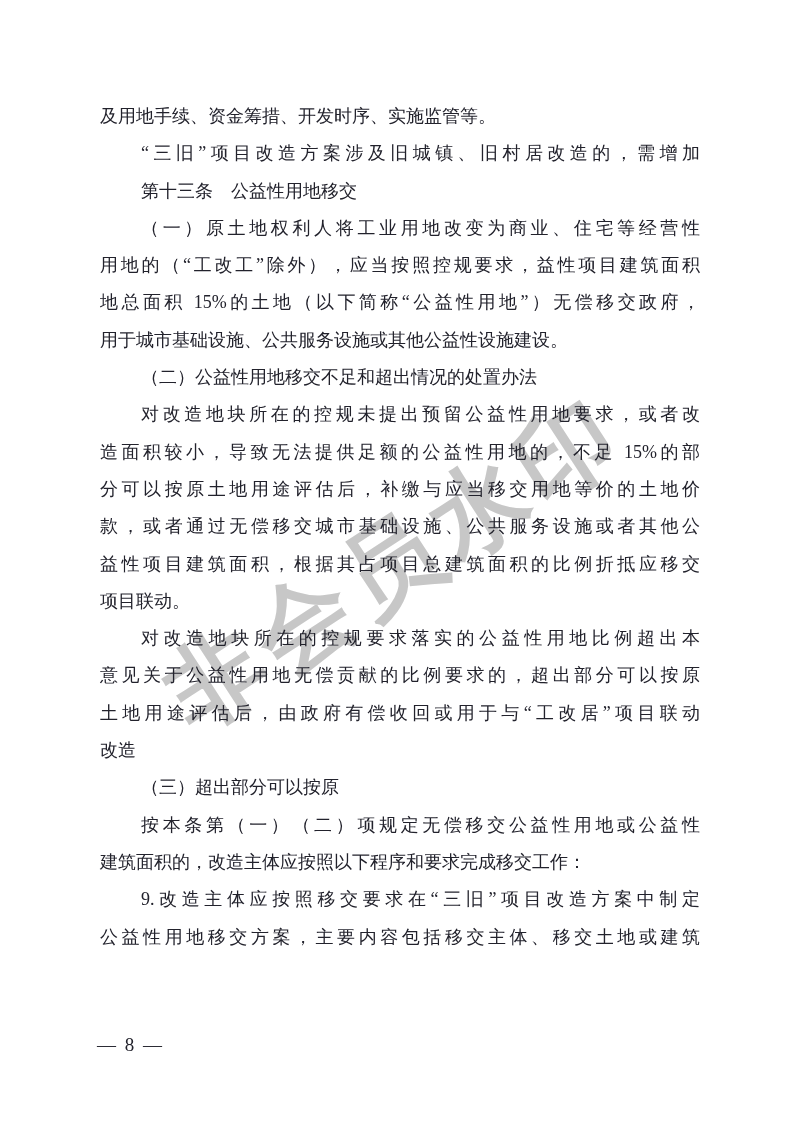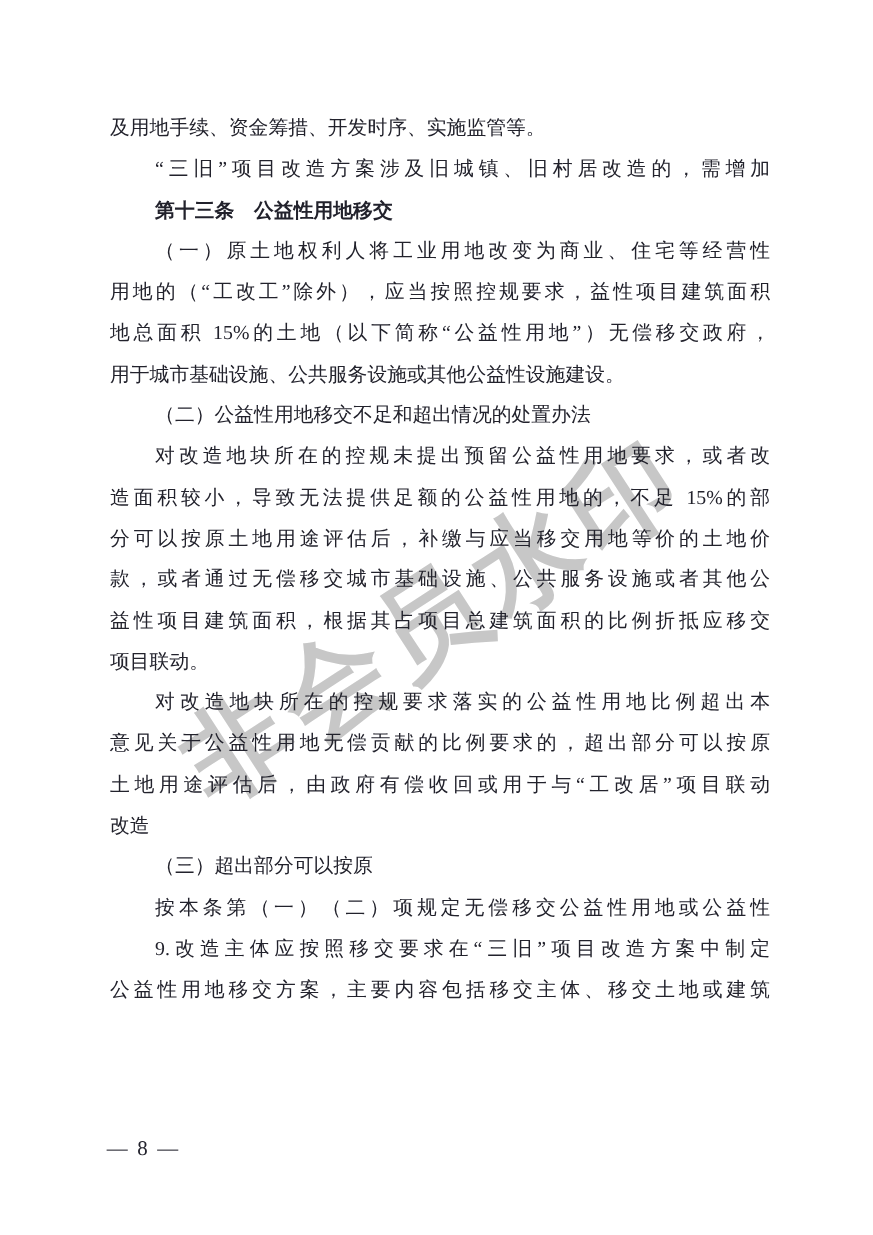--- a/index.html
+++ b/index.html
@@ -43,21 +43,21 @@
     overflow: visible;
   }
   .line.justify {
     text-align: justify;
     text-align-last: justify;
   }
   .line.indent {
     text-indent: 41px;
   }
   .line.bold {
-    font-weight: bold;
+    font-weight: normal;
   }
   .footer {
     position: absolute;
     left: 97px;
     top: 1033px;
     font-size: 19px;
     letter-spacing: 2px;
     line-height: 24px;
     z-index: 1;
   }
@@ -81,17 +81,18 @@
       <div class="line justify">分可以按原土地用途评估后，补缴与应当移交用地等价的土地价</div>
       <div class="line justify">款，或者通过无偿移交城市基础设施、公共服务设施或者其他公</div>
       <div class="line justify">益性项目建筑面积，根据其占项目总建筑面积的比例折抵应移交</div>
       <div class="line">项目联动。</div>
       <div class="line indent justify">对改造地块所在的控规要求落实的公益性用地比例超出本</div>
       <div class="line justify">意见关于公益性用地无偿贡献的比例要求的，超出部分可以按原</div>
       <div class="line justify">土地用途评估后，由政府有偿收回或用于与“工改居”项目联动</div>
       <div class="line">改造</div>
       <div class="line indent">（三）超出部分可以按原</div>
       <div class="line indent justify">按本条第（一）（二）项规定无偿移交公益性用地或公益性</div>
+      <div class="line">建筑面积的，改造主体应按照以下程序和要求完成移交工作：</div>
       <div class="line indent justify">9.改造主体应按照移交要求在“三旧”项目改造方案中制定</div>
       <div class="line justify">公益性用地移交方案，主要内容包括移交主体、移交土地或建筑</div>
     </div>
   <div class="footer">— 8 —</div>
 </div>
 
 </body></html>

